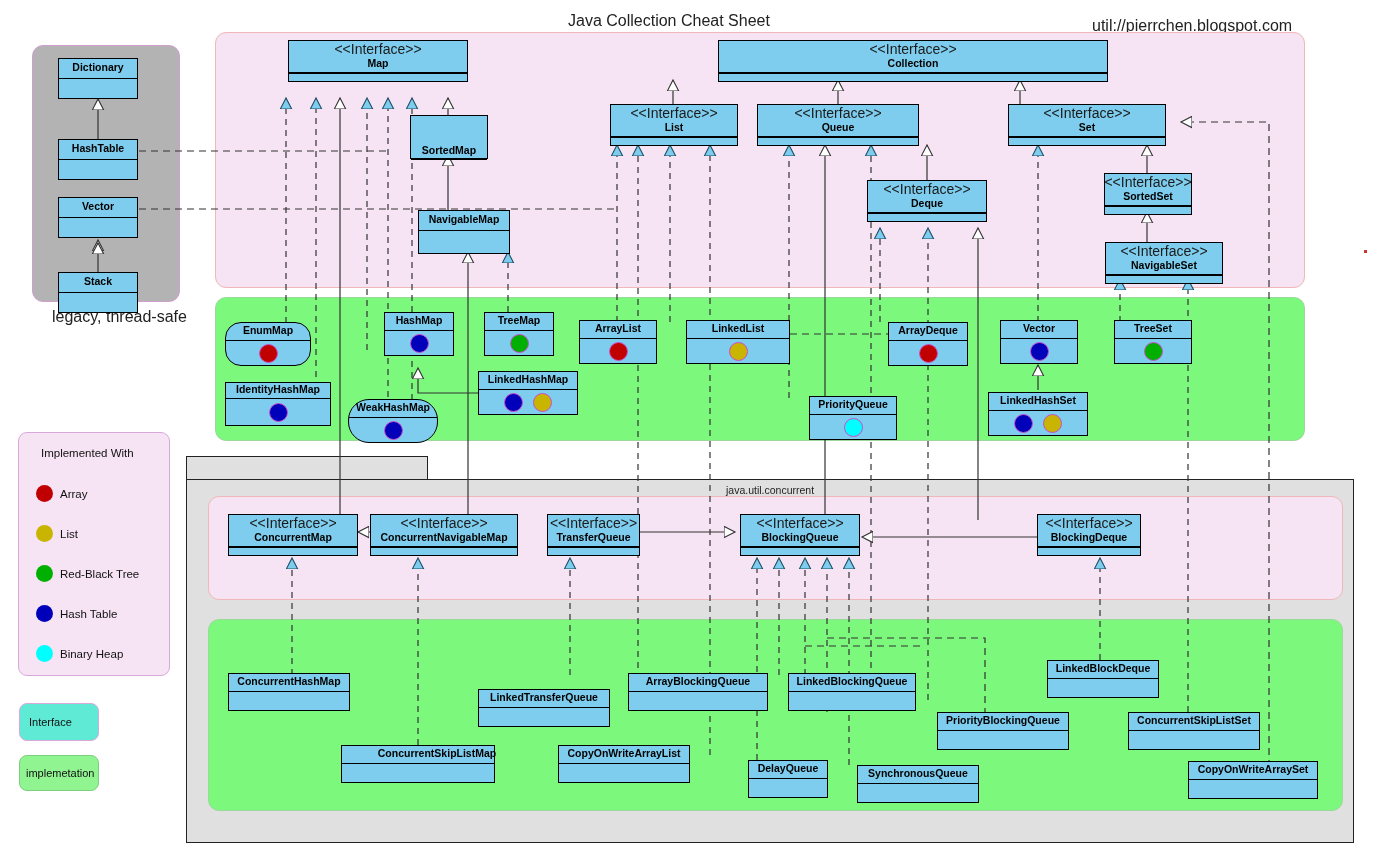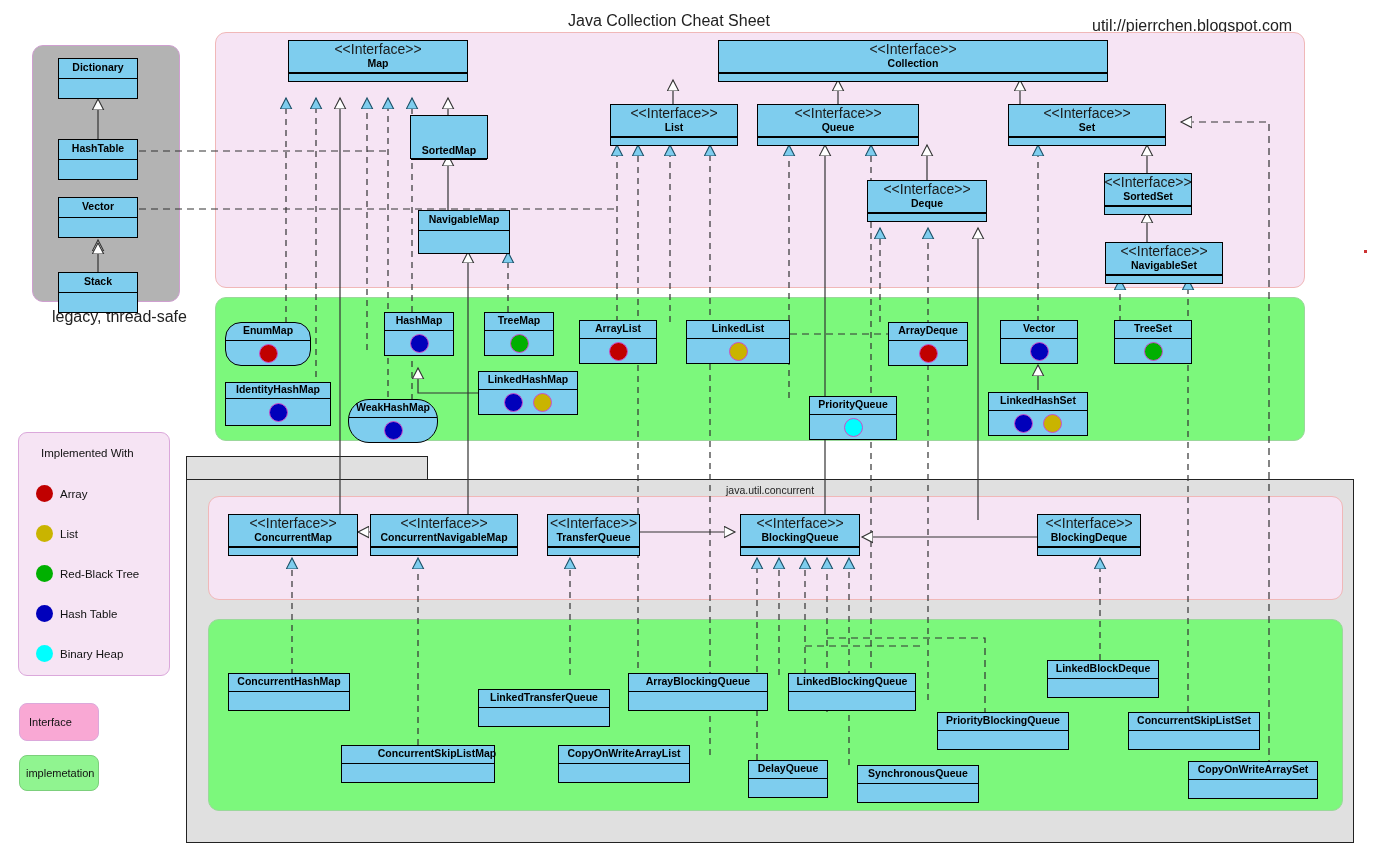--- a/index.html
+++ b/index.html
@@ -18,21 +18,21 @@
   .concurrent-outer{background:#e0e0e0;border:1px solid #222;}
   .concurrent-tab{background:#e0e0e0;border:1px solid #222;border-bottom:none;}
 
   
   .legend-box{position:absolute;background:#f6e4f4;border:1px solid #dba8db;
               border-radius:9px;box-sizing:border-box;}
   .legend-title{position:absolute;font-size:11.5px;color:#111;}
   .legend-row{position:absolute;display:flex;align-items:center;gap:7px;}
   .dot{width:17px;height:17px;border-radius:50%;display:inline-block;}
   .legend-label{font-size:11.5px;color:#111;white-space:nowrap;}
-  .key-iface{position:absolute;background:#f9a8d4;border:1px solid #dba8db;
+  .key-iface{position:absolute;background:#5eead4;border:1px solid #dba8db;
              border-radius:8px;box-sizing:border-box;display:flex;align-items:center;
              padding-left:9px;font-size:11px;}
   .key-impl{position:absolute;background:#90f490;border:1px solid #7ccf7c;
             border-radius:8px;box-sizing:border-box;display:flex;align-items:center;
             padding-left:6px;font-size:11px;}
 
   
   .uml{position:absolute;box-sizing:border-box;border:1.3px solid #000;
        background:#7ecdee;display:flex;flex-direction:column;}
   .uml .hdr{box-sizing:border-box;border-bottom:1.3px solid #000;

